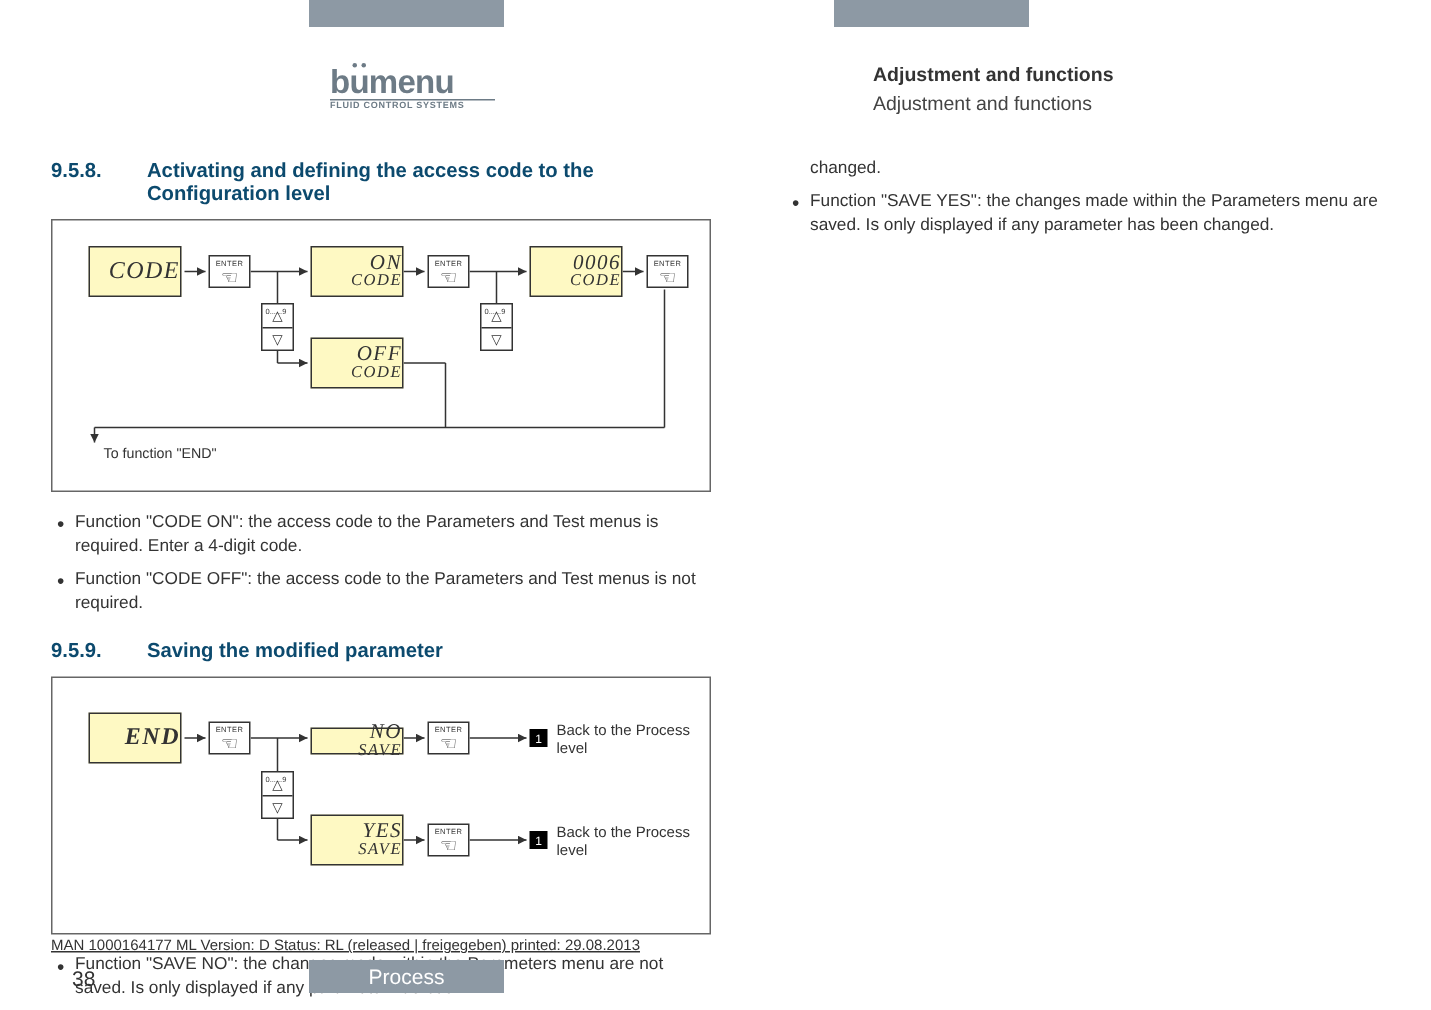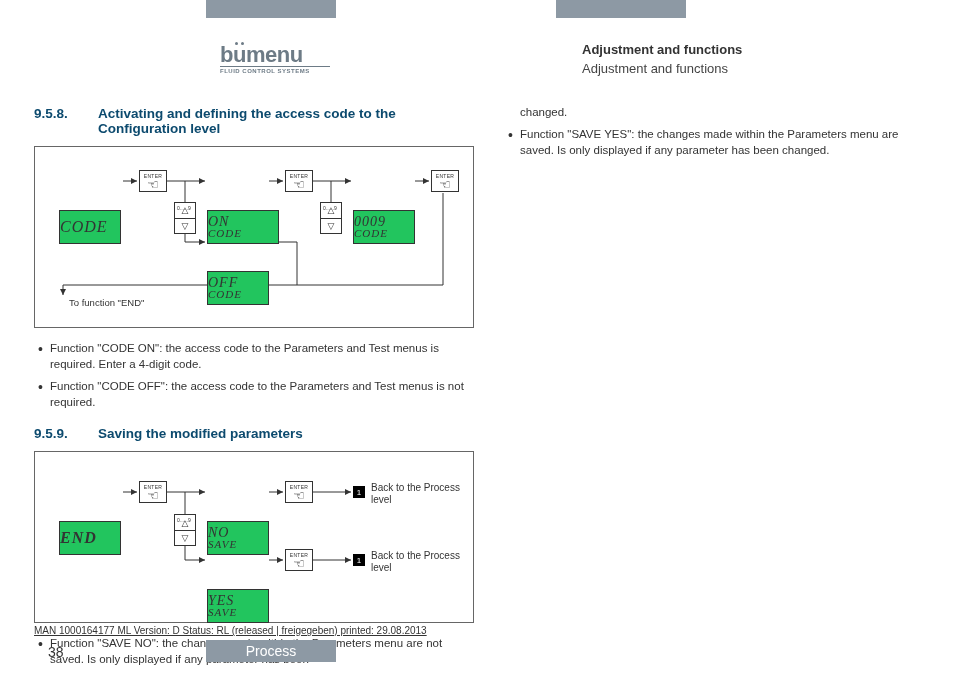--- a/index.html
+++ b/index.html
@@ -23,42 +23,42 @@
   .logo-word .u::before { content: ''; position: absolute; top: -4px; left: 2px; width: 3px; height: 3px; border-radius: 50%; background: #6d7b86; }
   .logo-word .u::after { content: ''; position: absolute; top: -4px; left: 8px; width: 3px; height: 3px; border-radius: 50%; background: #6d7b86; }
   .logo-line { height: 1px; background: #6d7b86; margin: 2px 0 1px; }
   .logo-sub { font-size: 6px; letter-spacing: 0.5px; color: #6d7b86; font-weight: bold; }
 
   .header-right { position: absolute; left: 582px; top: 42px; }
   .header-right .hd-title { font-weight: bold; font-size: 13px; color: #333; margin-bottom: 4px; }
   .header-right .hd-sub { font-size: 13px; color: #444; }
 
   .col-left { position: absolute; left: 34px; top: 106px; width: 440px; }
-  .col-right { position: absolute; left: 504px; top: 106px; width: 420px; }
+  .col-right { position: absolute; left: 524px; top: 106px; width: 420px; }
 
   .sec-head { font-weight: bold; font-size: 13.5px; color: #0c4a6e; margin-bottom: 10px; display: flex; }
   .sec-num { width: 64px; flex-shrink: 0; }
 
   .diagram-frame { border: 1px solid #666; padding: 10px 10px 10px 10px; margin-bottom: 12px; position: relative; }
 
   .bullets { list-style: none; margin: 8px 0 16px 0; }
   .bullets li { font-size: 11.5px; line-height: 1.4; margin-bottom: 6px; padding-left: 16px; position: relative; color: #333; }
   .bullets li::before { content: '•'; position: absolute; left: 4px; top: 0; font-size: 14px; }
 
   .footnote-line { position: absolute; left: 34px; top: 625px; font-size: 10px; color: #333; text-decoration: underline; }
 
   .page-num { position: absolute; left: 48px; top: 644px; font-size: 14px; color: #333; }
   .lang-badge { position: absolute; left: 206px; top: 640px; width: 130px; height: 22px; background: #8d99a4; color: #fff; text-align: center; font-size: 14px; line-height: 22px; }
 
   
   .diag958 { position: relative; height: 160px; }
   .disp {
-    position: absolute; border: 1.5px solid #333; background: #22c55e;
-    display: flex; flex-direction: column; align-items: flex-start; justify-content: center;
-    font-family: 'Comic Sans MS', cursive; font-style: italic; letter-spacing: 1px; margin-top: 46px;
+    position: absolute; border: 1.5px solid #333; background: #fef9c3;
+    display: flex; flex-direction: column; align-items: flex-end; justify-content: center;
+    font-family: 'Comic Sans MS', cursive; font-style: italic; letter-spacing: 1px;
   }
   .disp.big { width: 62px; height: 34px; font-size: 16px; }
   .disp .line1 { font-size: 14px; line-height: 13px; }
   .disp .line2 { font-size: 11px; line-height: 11px; }
 
   .enter-btn {
     position: absolute; width: 28px; height: 22px; border: 1px solid #333; background: #fff;
     display: flex; flex-direction: column; align-items: center; justify-content: center;
   }
   .enter-btn .lbl { font-size: 5px; letter-spacing: 0.3px; color: #333; line-height: 6px; margin-bottom: 1px; }
@@ -151,59 +151,59 @@
       <div class="enter-btn" style="left:94px; top:13px;">
         <span class="lbl">ENTER</span>
         <span class="glyph">☜</span>
       </div>
       <div class="updown" style="left:129px; top:45px;">
         <div class="tri">△</div>
         <div class="mid"></div>
         <div class="tri">▽</div>
         <span class="sub" style="top:2px;">0......9</span>
       </div>
-      <div class="disp" style="left:162px; top:7px; width:72px; height:34px;">
+      <div class="disp" style="left:162px; top:7px; width:62px; height:34px;">
         <div class="line1">ON</div>
         <div class="line2">CODE</div>
       </div>
       <div class="disp" style="left:162px; top:68px; width:62px; height:34px;">
         <div class="line1">OFF</div>
         <div class="line2">CODE</div>
       </div>
       <div class="enter-btn" style="left:240px; top:13px;">
         <span class="lbl">ENTER</span>
         <span class="glyph">☜</span>
       </div>
       <div class="updown" style="left:275px; top:45px;">
         <div class="tri">△</div>
         <div class="mid"></div>
         <div class="tri">▽</div>
         <span class="sub" style="top:2px;">0......9</span>
       </div>
       <div class="disp" style="left:308px; top:7px; width:62px; height:34px;">
-        <div class="line1">0009</div>
+        <div class="line1">0006</div>
         <div class="line2">CODE</div>
       </div>
       <div class="enter-btn" style="left:386px; top:13px;">
         <span class="lbl">ENTER</span>
         <span class="glyph">☜</span>
       </div>
 
       <div class="end-label" style="left:24px; top:140px;">To function "END"</div>
     </div>
   </div>
 
   <ul class="bullets">
     <li>Function "CODE ON": the access code to the Parameters and Test menus is required. Enter a 4-digit code.</li>
     <li>Function "CODE OFF": the access code to the Parameters and Test menus is not required.</li>
   </ul>
 
   <div class="sec-head">
     <span class="sec-num">9.5.9.</span>
-    <span>Saving the modified parameters</span>
+    <span>Saving the modified parameter</span>
   </div>
 
   <div class="diagram-frame">
     <div class="diag959">
       <svg class="arrow-layer" viewBox="0 0 418 150">
         <defs>
           <marker id="ah2" markerWidth="8" markerHeight="8" refX="6" refY="3" orient="auto">
             <path d="M0,0 L6,3 L0,6 Z" fill="#333"></path>
           </marker>
         </defs>
@@ -223,21 +223,21 @@
       <div class="enter-btn" style="left:94px; top:19px;">
         <span class="lbl">ENTER</span>
         <span class="glyph">☜</span>
       </div>
       <div class="updown" style="left:129px; top:52px;">
         <div class="tri">△</div>
         <div class="mid"></div>
         <div class="tri">▽</div>
         <span class="sub" style="top:2px;">0......9</span>
       </div>
-      <div class="disp" style="left:162px; top:13px; width:62px; height:34px;">
+      <div class="disp" style="left:162px; top:23px; width:62px; height:18px;">
         <div class="line1">NO</div>
         <div class="line2">SAVE</div>
       </div>
       <div class="disp" style="left:162px; top:81px; width:62px; height:34px;">
         <div class="line1">YES</div>
         <div class="line2">SAVE</div>
       </div>
       <div class="enter-btn" style="left:240px; top:19px;">
         <span class="lbl">ENTER</span>
         <span class="glyph">☜</span>

